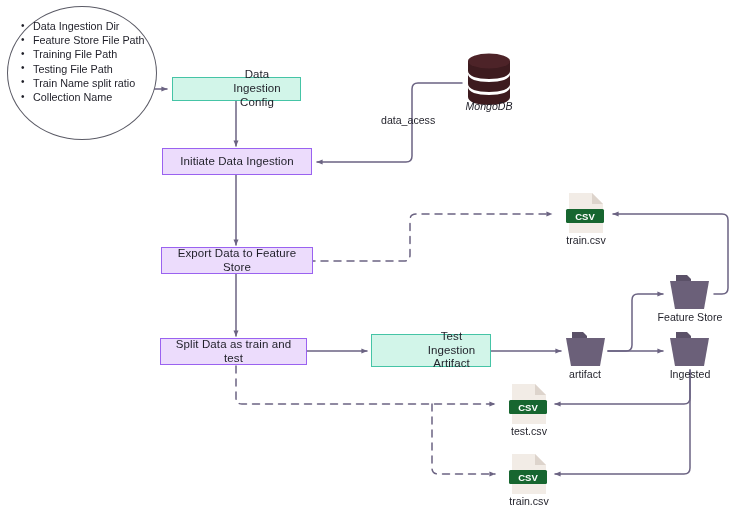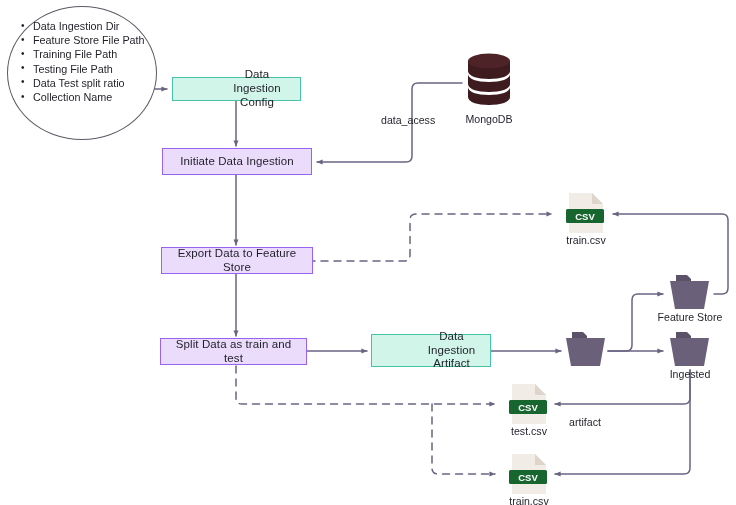--- a/index.html
+++ b/index.html
@@ -154,59 +154,59 @@
     </g>
   </svg>
 
   <div class="ellipse" style="left:7px; top:6px; width:150px; height:134px;"></div>
 
   <ul class="bullets" style="left:21px; top:19px;">
     <li>Data Ingestion Dir</li>
     <li>Feature Store File Path</li>
     <li>Training File Path</li>
     <li>Testing File Path</li>
-    <li>Data Test split ratio</li>
+    <li>Train Name split ratio</li>
     <li>Collection Name</li>
   </ul>
 
   <div class="node proc-box box-teal" style="left:172px; top:77px; width:129px; height:24px;">
     <span>Data Ingestion Config</span>
   </div>
 
   <div class="node proc-box box-purple" style="left:162px; top:148px; width:150px; height:27px;">
     <span>Initiate Data Ingestion</span>
   </div>
 
   <div class="node proc-box box-purple" style="left:160px; top:338px; width:147px; height:27px;">
     <span>Split Data as train and test</span>
   </div>
 
   <div class="node proc-box box-purple" style="left:161px; top:247px; width:152px; height:27px;">
     <span>Export Data to Feature Store</span>
   </div>
 
   <div class="node proc-box box-teal" style="left:371px; top:334px; width:120px; height:33px;">
-    <span>Data Ingestion Artifact</span>
+    <span>Test Ingestion Artifact</span>
   </div>
 
   <div class="edge-label" style="left:381px; top:114px;">data_acess</div>
 
   <div class="icon-wrap" style="left:466px; top:51px;">
     <div class="db-icon">
       <svg width="46" height="62" viewBox="0 0 46 62">
         <g>
           <path d="M2,10 L2,20 C2,25 11,28 23,28 C35,28 44,25 44,20 L44,10 Z" fill="#3d1b1f"></path>
           <ellipse cx="23" cy="10" rx="21" ry="7.5" fill="#4d2328"></ellipse>
           <path d="M2,23 L2,33 C2,38 11,41 23,41 C35,41 44,38 44,33 L44,23 C44,28 35,31 23,31 C11,31 2,28 2,23 Z" fill="#3d1b1f"></path>
           <path d="M2,36 L2,46 C2,51 11,54 23,54 C35,54 44,51 44,46 L44,36 C44,41 35,44 23,44 C11,44 2,41 2,36 Z" fill="#3d1b1f"></path>
         </g>
       </svg>
     </div>
   </div>
-  <div class="icon-caption" style="left:409px; top:113px;">MongoDB</div>
+  <div class="icon-caption" style="left:409px; top:100px;font-style:italic;">MongoDB</div>
 
   <div class="icon-wrap" style="left:565px; top:192px;">
     <div class="file-icon">
       <svg width="42" height="44" viewBox="0 0 42 44">
         <path d="M4,1 L27,1 L38,12 L38,41 L4,41 Z" fill="#f2ece6"></path>
         <path d="M27,1 L38,12 L27,12 Z" fill="#ddd4cc"></path>
         <rect x="1" y="17" width="38" height="14" rx="1.5" fill="#176630"></rect>
         <text x="20" y="27.6" font-family="Liberation Sans, sans-serif" font-size="9.5" font-weight="bold" fill="#ffffff" text-anchor="middle">CSV</text>
       </svg>
     </div>
@@ -238,21 +238,21 @@
   <div class="icon-caption" style="left:449px; top:495px;">train.csv</div>
 
   <div class="icon-wrap" style="left:563px; top:330px;">
     <div class="folder-icon">
       <svg width="45" height="40" viewBox="0 0 45 40">
         <path d="M9,2 L20,2 L24,6 L24,13 L9,13 Z" fill="#5b5168"></path>
         <path d="M3,8 L42,8 L37,36 L8,36 Z" fill="#6b6079"></path>
       </svg>
     </div>
   </div>
-  <div class="icon-caption" style="left:505px; top:368px;margin-top:48px;">artifact</div>
+  <div class="icon-caption" style="left:505px; top:368px;">artifact</div>
 
   <div class="icon-wrap" style="left:667px; top:273px;">
     <div class="folder-icon">
       <svg width="45" height="40" viewBox="0 0 45 40">
         <path d="M9,2 L20,2 L24,6 L24,13 L9,13 Z" fill="#5b5168"></path>
         <path d="M3,8 L42,8 L37,36 L8,36 Z" fill="#6b6079"></path>
       </svg>
     </div>
   </div>
   <div class="icon-caption" style="left:610px; top:311px;">Feature Store</div>

